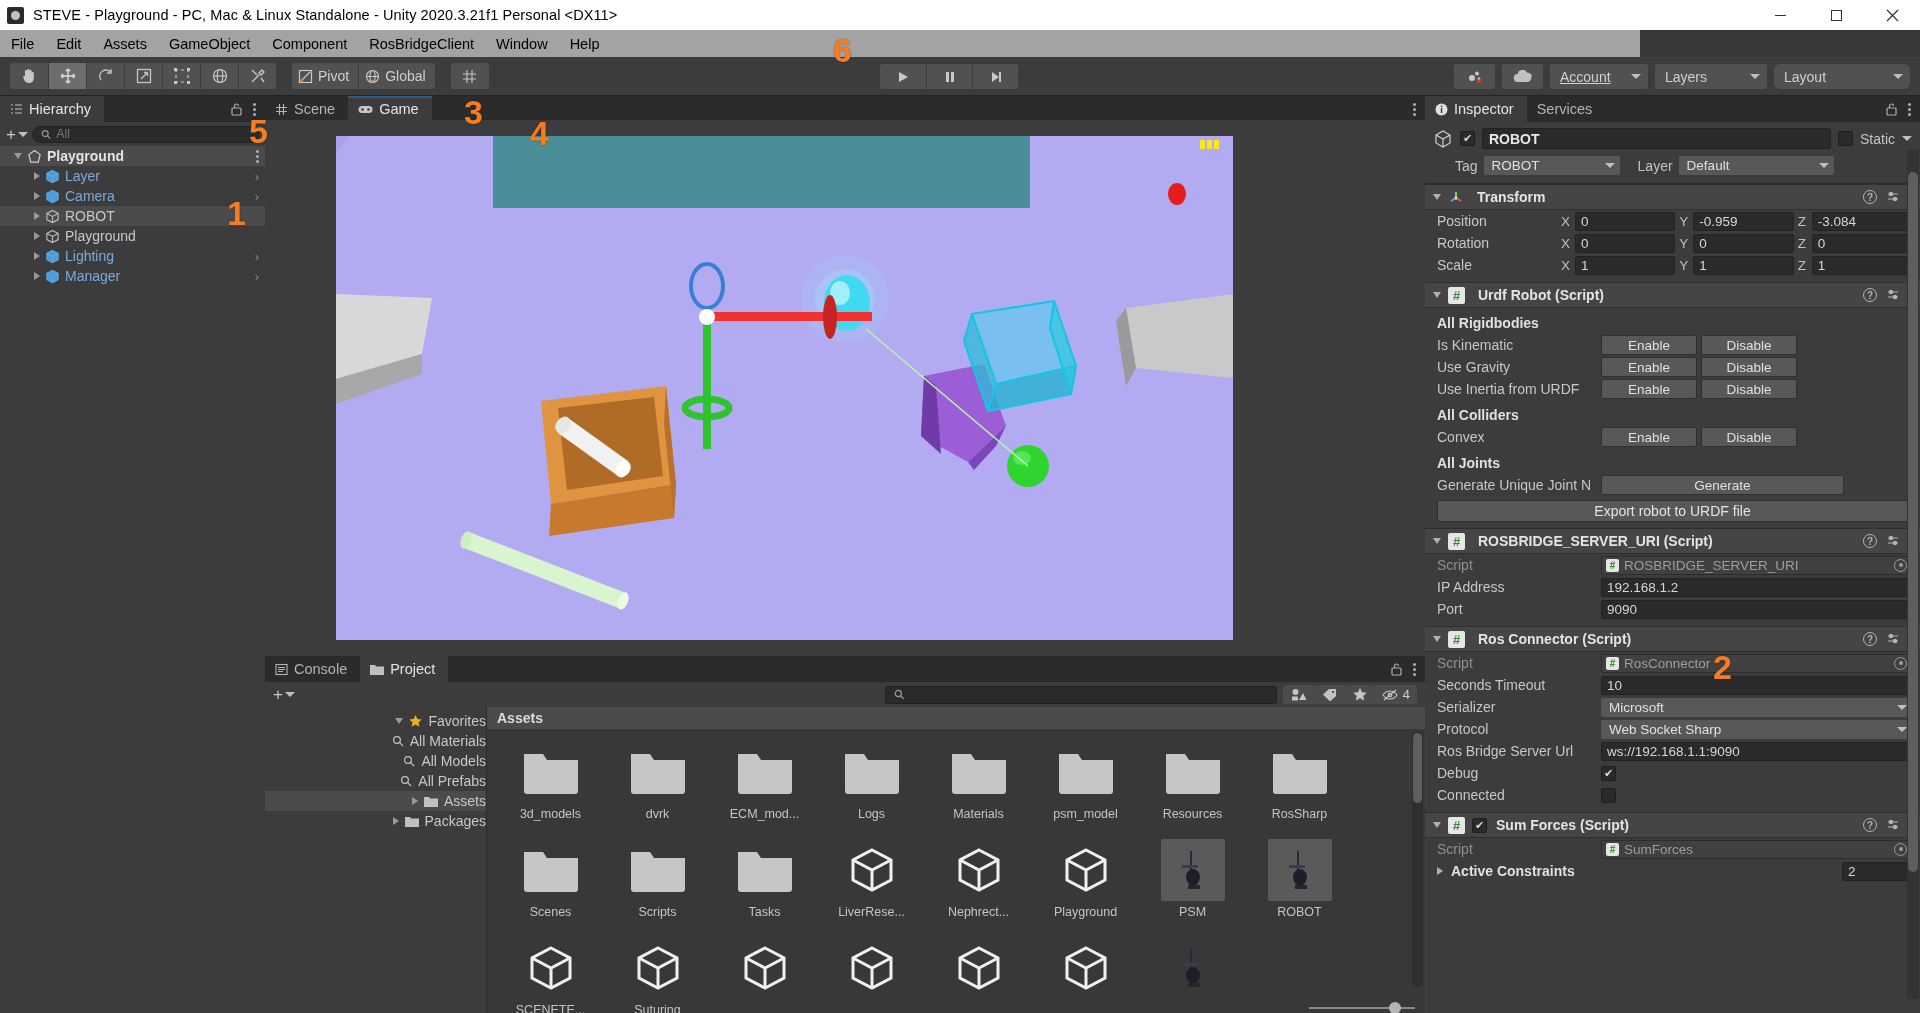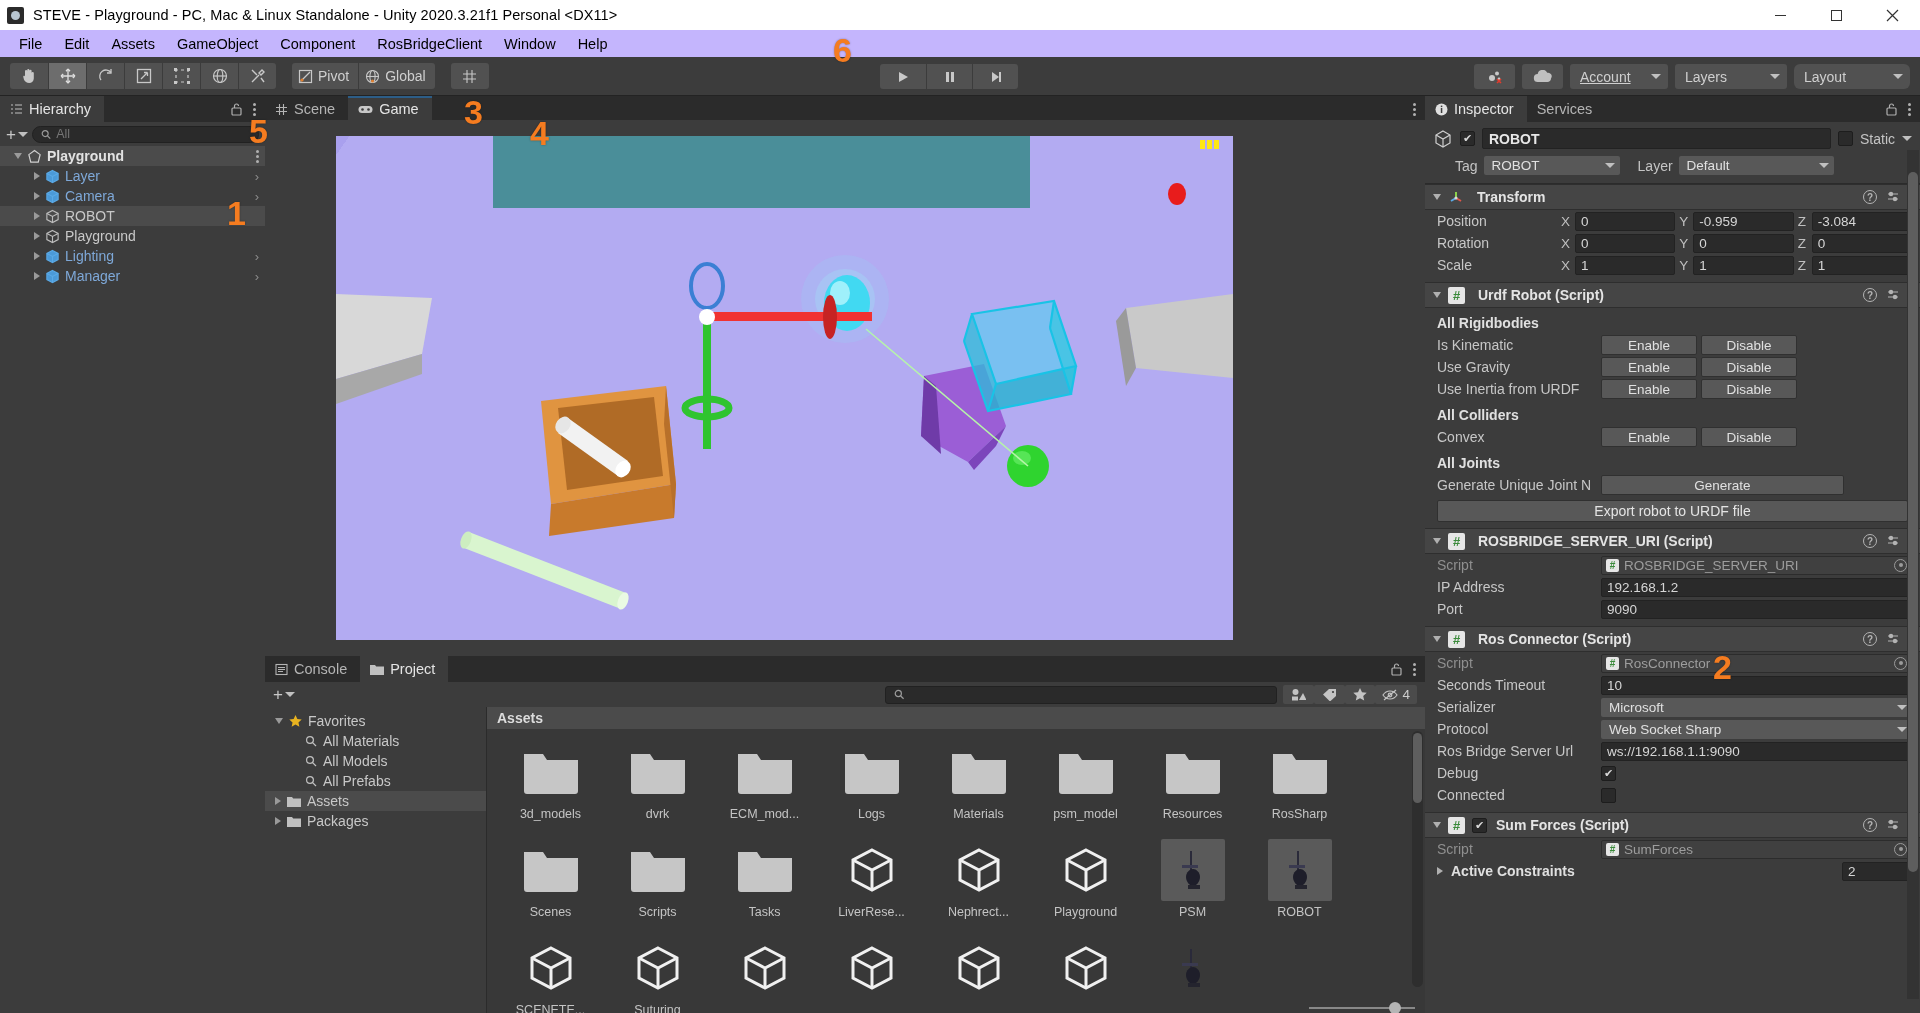--- a/index.html
+++ b/index.html
@@ -31,22 +31,22 @@
   .title-text { font-size: 14.5px; color: #000; letter-spacing: .1px; }
   .win-btns { margin-left: auto; display: flex; height: 30px; }
   .win-btn {
     width: 56px; height: 30px; display: flex; align-items: center; justify-content: center;
     color: #222; font-size: 15px;
   }
   .win-btn svg { display:block; }
 
   
   .menubar {
-    position: absolute; top: 30px; left: 0; width: 1920px; height: 27px;
-    background: #c4b5fd; display: flex; align-items: center; padding-left: 8px;
+    position: absolute; top: 30px; left: 0; width: 1640px; height: 27px;
+    background: #a3a3a3; display: flex; align-items: center; 
   }
   .menu-item {
     padding: 3px 11px; font-size: 14.5px; color: #000; cursor: default;
   }
 
   
   .toolbar {
     position: absolute; top: 57px; left: 0; width: 1920px; height: 39px;
     background: #3c3c3c; display: flex; align-items: center;
     border-bottom: 1px solid #232323;
@@ -177,21 +177,21 @@
   .render {
     position: absolute; left: 71px; top: 16px; width: 897px; height: 504px; overflow: hidden;
     background: linear-gradient(125deg,#a9a0ee 0 11px,#b3abf2 11px 22px);
   }
 
   
   #project { left: 265px; top: 656px; width: 1160px; height: 357px; background: #3c3c3c; }
   .p-toolbar { height: 25px; background: #3c3c3c; display: flex; align-items: center; padding: 0 8px; }
   .p-body { position: absolute; left: 0; top: 51px; width: 1160px; height: 306px; display: flex; }
   .p-tree { width: 222px; background: #3c3c3c; border-right: 1px solid #2b2b2b; padding-top: 4px; }
-  .t-row { height: 20px; display: flex; align-items: center; font-size: 14px; color: #c8c8c8; padding-left: 6px; }
+  .t-row { height: 20px; display: flex; align-items: center; font-size: 14px; color: #c8c8c8; padding-left: 6px; justify-content: flex-end; }
   .t-row.sel { background: #4b4b4b; }
   .p-content { flex: 1; background: #383838; position: relative; }
   .p-content-head {
     height: 22px; background: #4b4b4b; display: flex; align-items: center; padding-left: 10px;
     font-size: 14px; color: #dcdcdc; font-weight: bold;
   }
   .asset-grid {
     display: flex; flex-wrap: wrap; padding: 12px 0 0 14px; gap: 8px;
   }
   .asset {
@@ -449,21 +449,21 @@
           </svg>
       </div>
       <div class="tb-drop" style="width:98px;text-decoration:underline;">
         <span>Account</span>
         <span class="caret"></span>
       </div>
       <div class="tb-drop" style="width:112px;">
         <span>Layers</span>
         <span class="caret"></span>
       </div>
-      <div class="tb-drop" style="width:116px;border-radius:6px;">
+      <div class="tb-drop" style="width:136px;border-radius:6px;">
         <span>Layout</span>
         <span class="caret"></span>
       </div>
     </div>
   </div>
 
   <div class="panel" id="hierarchy">
     <div class="panel-tabs">
       <div class="ptab active">
         <svg width="13" height="13" viewBox="0 0 13 13" fill="none" stroke="#c0c0c0" stroke-width="1.1">

